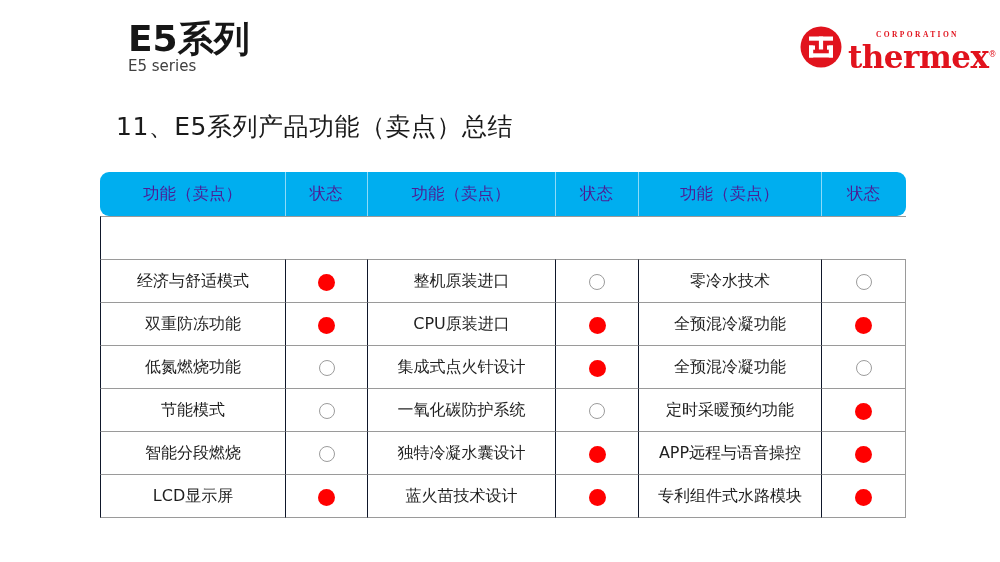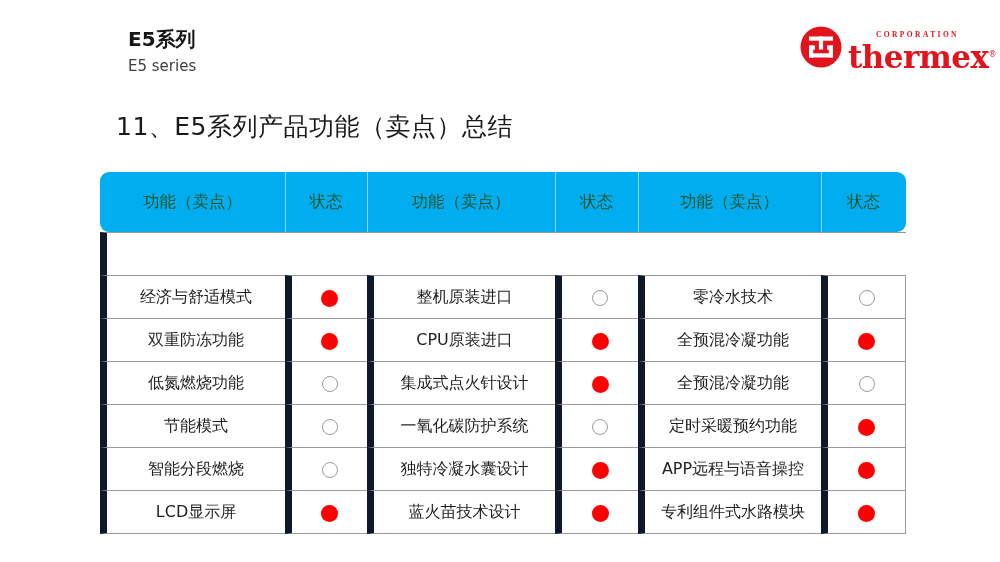--- a/index.html
+++ b/index.html
@@ -21,21 +21,21 @@
     left: 0; top: 0;
     width: 1000px;
     height: 100px;
   }
   .title-block {
     position: absolute;
     left: 128px;
     top: 22px;
   }
   .slide-title {
-    font-size: 20px;
+    font-size: 36px;
     font-weight: 700;
     color: #161616;
     line-height: 34px;
     letter-spacing: 0px;
     white-space: nowrap;
   }
   .slide-subtitle {
     font-size: 15px;
     font-weight: 400;
     color: #404040;
@@ -106,24 +106,24 @@
     width: 806px;
   }
   table.grid {
     border-collapse: separate;
     border-spacing: 0;
     width: 806px;
     table-layout: fixed;
   }
   table.grid thead th {
     background: #00aeef;
-    color: #14532d;
+    color: #4c1d95;
     font-size: 16.5px;
     font-weight: 400;
-    height: 60px;
+    height: 44px;
     text-align: center;
     vertical-align: middle;
     border: none;
     padding: 0;
   }
   table.grid thead th.th-first {
     border-top-left-radius: 9px;
     border-bottom-left-radius: 9px;
   }
   table.grid thead th.th-last {
@@ -138,21 +138,21 @@
     padding: 0;
     border: none;
   }
   table.grid tbody td {
     height: 42px;
     font-size: 16px;
     color: #1f1f1f;
     text-align: center;
     vertical-align: middle;
     border-top: 1px solid #9a9a9a;
-    border-left: 7px solid #0f172a;
+    border-left: 1px solid #0f172a;
     padding: 0 2px;
     background: #ffffff;
     white-space: nowrap;
   }
   table.grid tbody td.last-col {
     border-right: 1px solid #9a9a9a;
   }
   table.grid tbody tr.last-row td {
     border-bottom: 1px solid #9a9a9a;
   }

